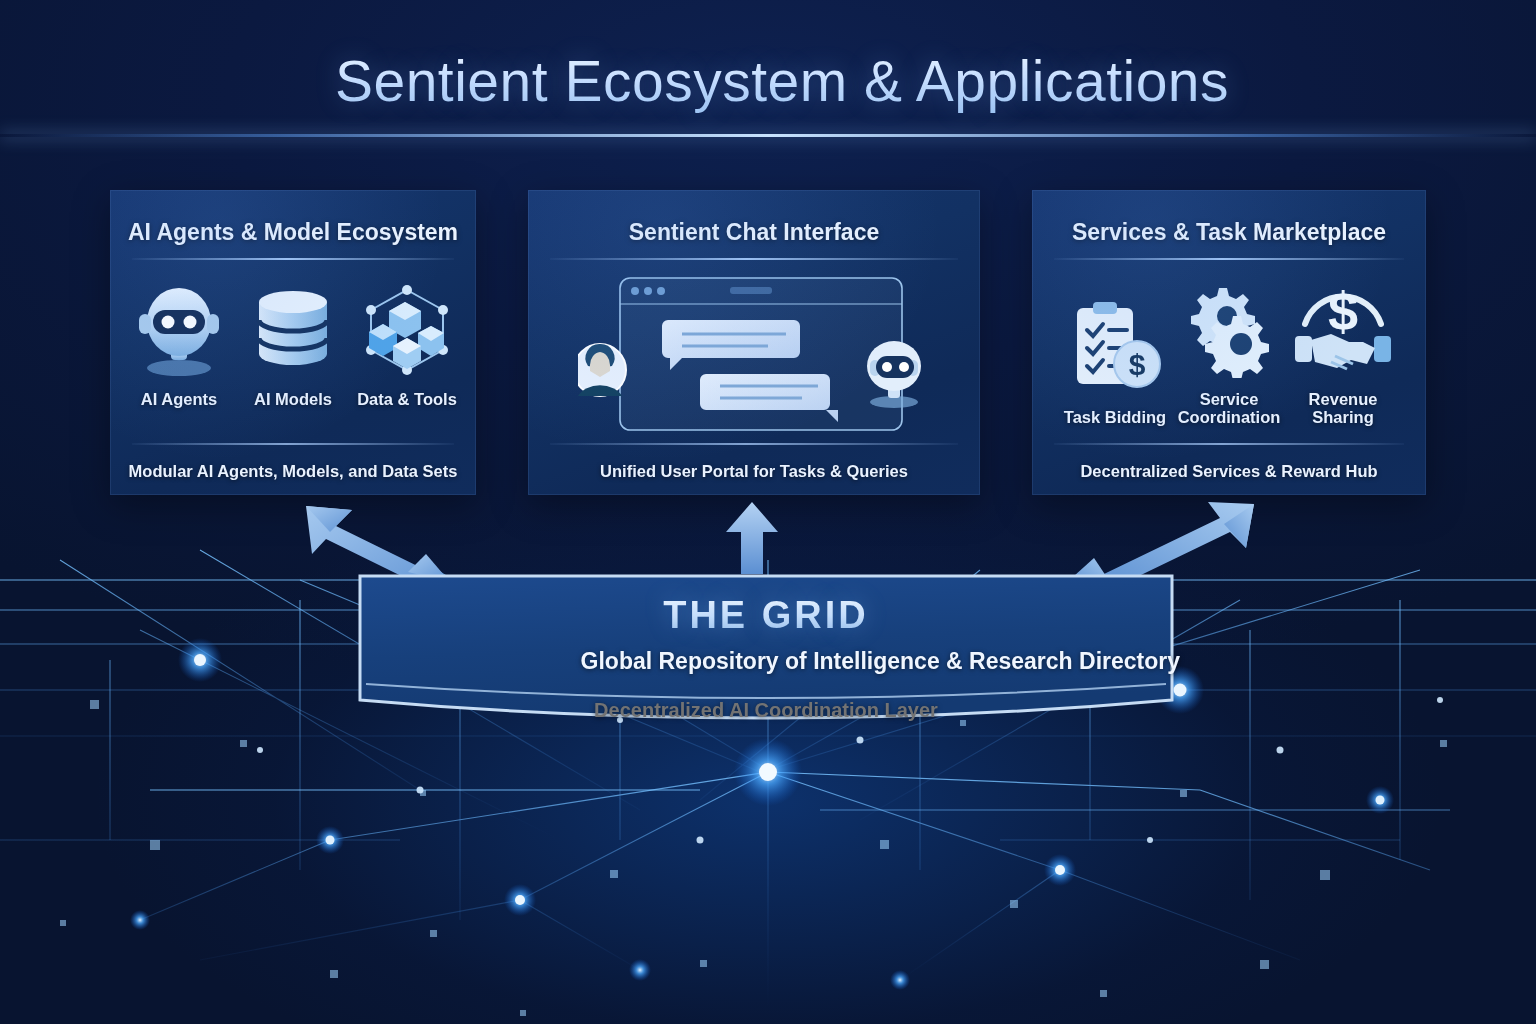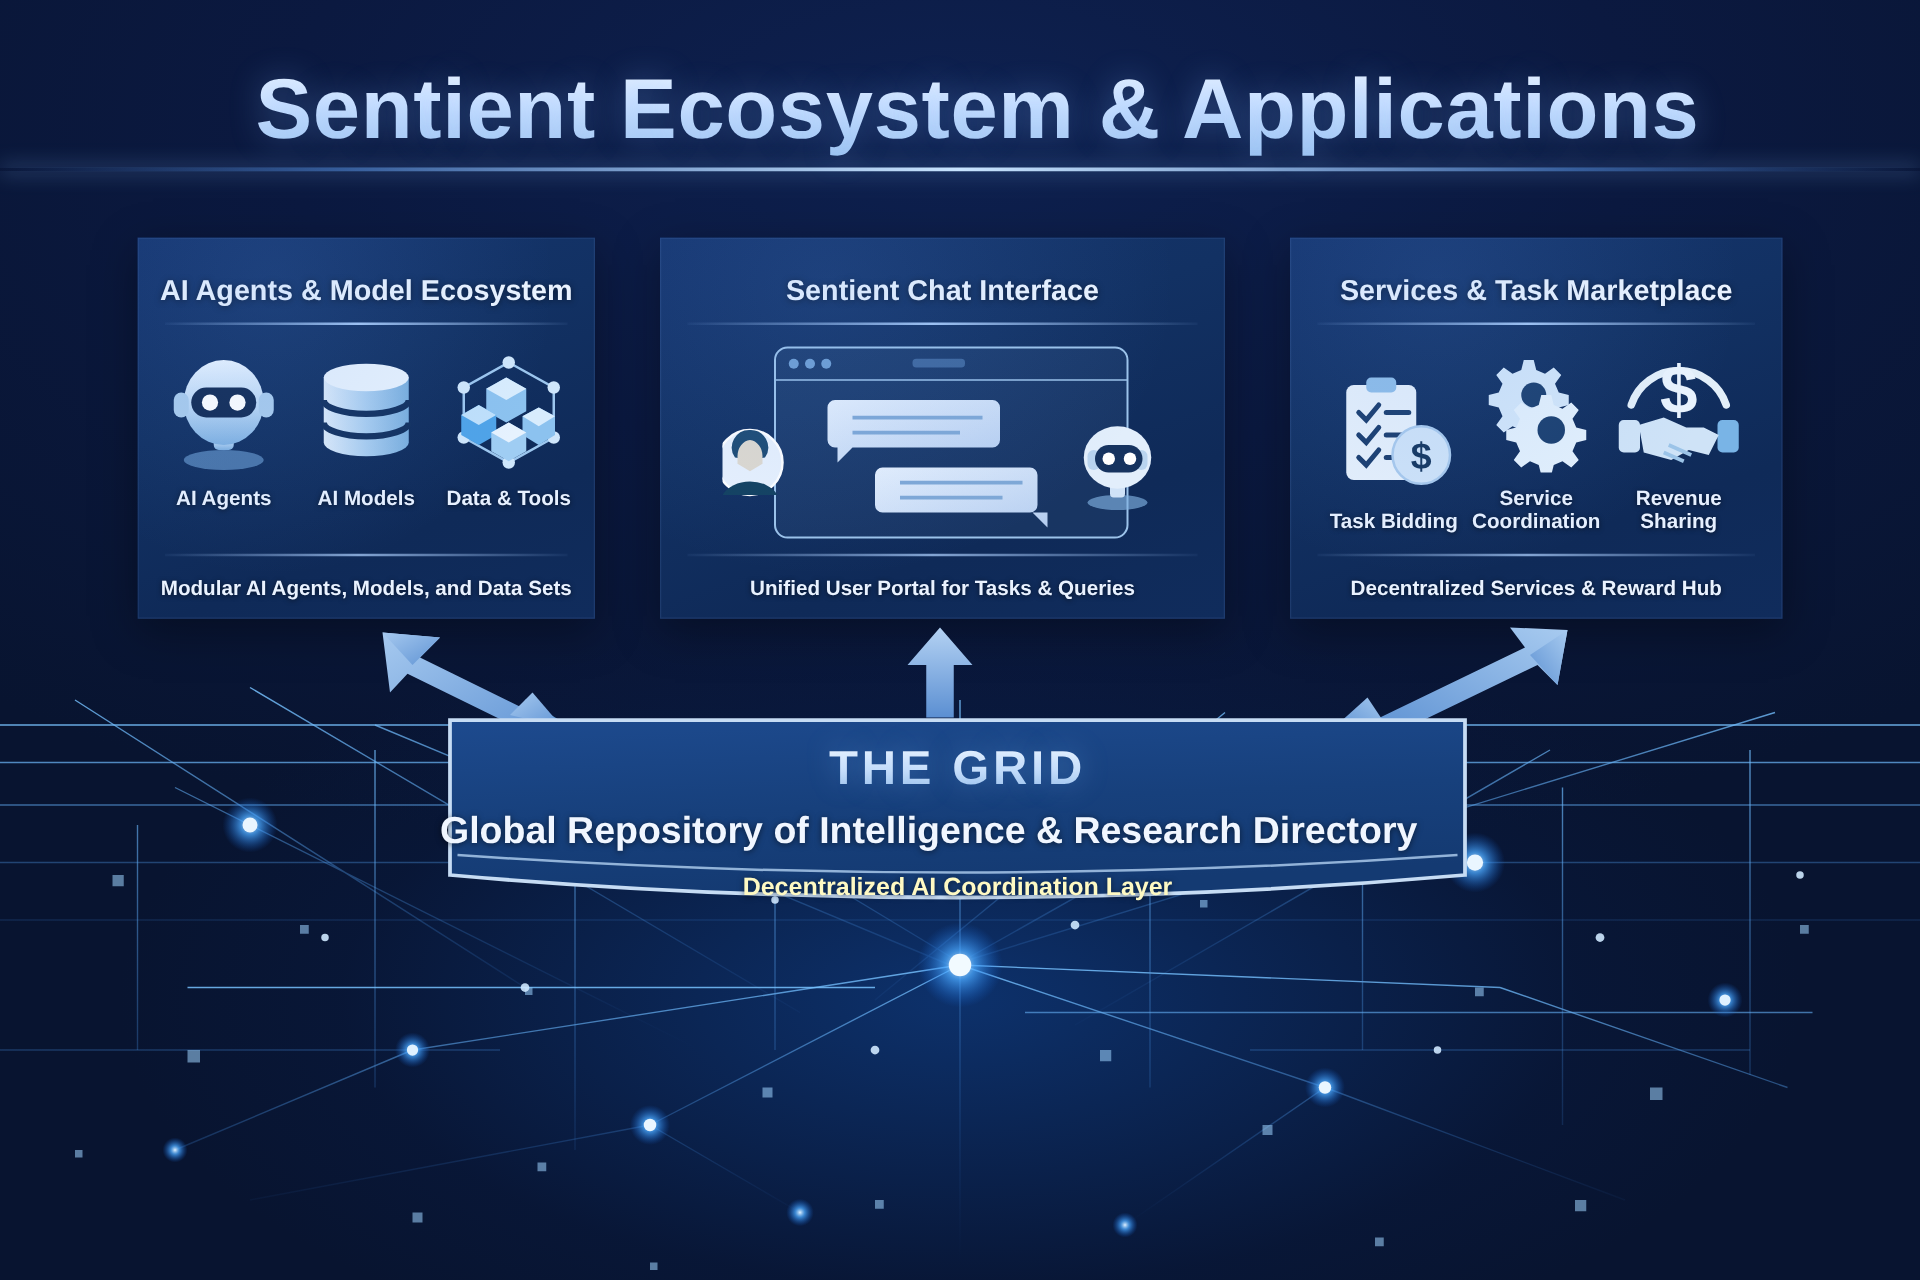--- a/index.html
+++ b/index.html
@@ -16,21 +16,21 @@
     background:
       radial-gradient(ellipse 900px 420px at 50% 78%, rgba(20,90,190,.42) 0%, rgba(10,40,100,.12) 55%, rgba(0,0,0,0) 75%),
       radial-gradient(ellipse 1200px 600px at 50% 10%, #0e2150 0%, #0b1940 45%, #081430 100%),
       linear-gradient(180deg,#0b1a3e 0%, #0c1c44 42%, #071431 62%, #040c20 82%, #020712 100%);
   }
   #net-svg{ position:absolute; left:0; top:540px; width:1536px; height:484px; }
 
   
   .title-wrap{ position:absolute; left:0; top:48px; width:1536px; text-align:center; }
   .main-title{
-    font-size:68px; font-weight:bold; letter-spacing:.5px;
+    font-size:57px; font-weight:normal; letter-spacing:.5px;
     background:linear-gradient(180deg,#eef6ff 0%, #cfe3ff 45%, #9ec4f2 100%);
     -webkit-background-clip:text; background-clip:text; color:transparent;
     text-shadow:0 0 26px rgba(120,180,255,.33);
     margin-left:28px;
   }
   .title-rule{
     position:absolute; left:0; top:134px; width:1536px; height:3px;
     background:linear-gradient(90deg, rgba(60,110,200,0) 0%, rgba(90,150,230,.55) 18%, rgba(200,228,255,1) 50%, rgba(90,150,230,.55) 82%, rgba(60,110,200,0) 100%);
     box-shadow:0 0 16px rgba(140,195,255,.66);
   }
@@ -89,27 +89,27 @@
   
   #grid-panel{ position:absolute; left:352px; top:572px; width:828px; height:160px; }
   .grid-title{
     position:absolute; left:0; top:22px; width:100%; text-align:center;
     font-size:38px; font-weight:bold; letter-spacing:3px;
     background:linear-gradient(180deg,#f2f8ff 0%, #cde2fb 52%, #8fb9e8 100%);
     -webkit-background-clip:text; background-clip:text; color:transparent;
     text-shadow:0 0 22px rgba(130,190,255,.35);
   }
   .grid-sub{
-    position:absolute; left:0; top:76px; width:100%; text-align:left;
-    color:#f0f6ff; font-size:30px; font-weight:bold;
+    position:absolute; left:0; top:76px; width:100%; text-align:right;
+    color:#f0f6ff; font-size:23px; font-weight:bold;
     text-shadow:0 1px 5px rgba(0,0,0,.55);
   }
   .grid-tag{
     position:absolute; left:0; top:127px; width:100%; text-align:center;
-    color:#fef9c3; font-size:20px; font-weight:bold;
+    color:#737373; font-size:20px; font-weight:bold;
     text-shadow:0 1px 5px rgba(0,0,0,.55);
   }
 </style>
 </head>
 <body>
 
 <div id="bg-root">
   <svg id="net-svg" viewBox="0 0 1536 484" preserveAspectRatio="none">
     <defs>
       <radialGradient id="nodeGlow">

